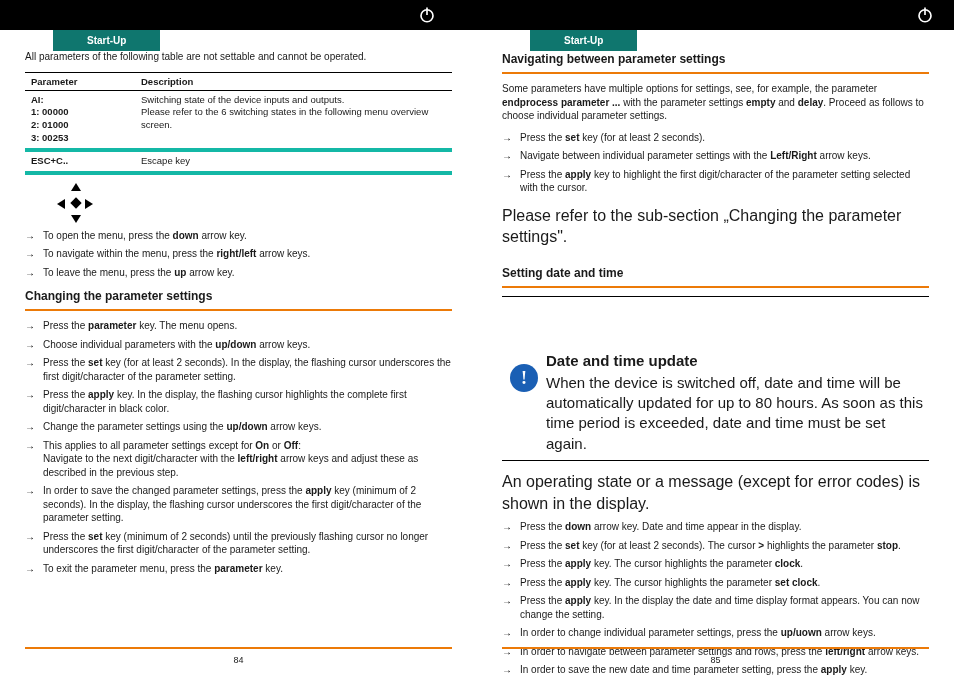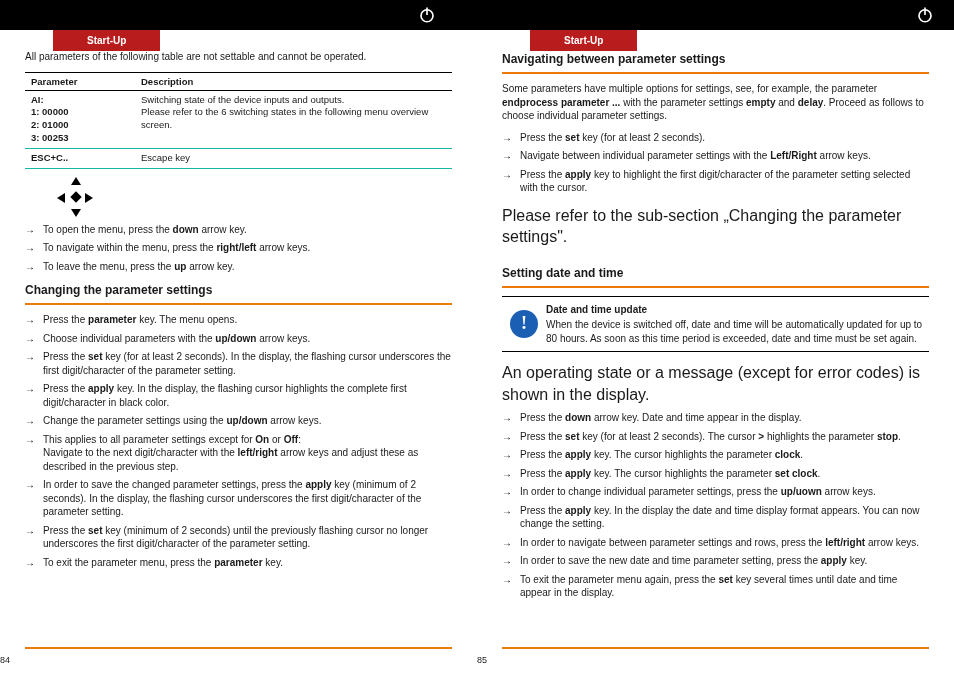--- a/index.html
+++ b/index.html
@@ -35,21 +35,21 @@
   }
   .page {
     width: 477px;
     padding: 0 25px 0 25px;
     position: relative;
   }
   .section-tab {
     position: absolute;
     top: 0;
     left: 53px;
-    background: #b91c1c;
+    background: #0f766e;
     color: #fff;
     font-weight: bold;
     font-size: 10px;
     padding: 5px 34px;
   }
   .page-content {
     padding-top: 14px;
   }
   p.intro {
     margin: 6px 0 8px 0;
@@ -65,21 +65,21 @@
   table.params th {
     text-align: left;
     font-weight: bold;
     padding: 3px 6px;
     border-top: 1px solid #000;
     border-bottom: 1px solid #000;
   }
   table.params td {
     padding: 3px 6px;
     vertical-align: top;
-    border-bottom: 1px solid #14b8a6;
+    border-bottom: 4px solid #14b8a6;
     line-height: 1.35;
   }
   table.params td.paramname { font-weight: bold; width: 110px; }
   .nav-arrows {
     width: 40px;
     height: 40px;
     margin: 4px 0 4px 30px;
     position: relative;
   }
   .nav-arrows .tri {
@@ -130,39 +130,41 @@
     background: #ec7a08;
     position: absolute;
     bottom: 28px;
     left: 25px;
     right: 25px;
   }
   .page-number {
     position: absolute;
     bottom: 12px;
     left: 0; right: 0;
+    text-align: center;
     font-size: 9px;
   }
   .note-box {
     display: flex;
     border-top: 1px solid #000;
     border-bottom: 1px solid #000;
     padding: 6px 0;
     margin: 4px 0 10px 0;
   }
   .note-box .icon-col {
     width: 44px;
     display: flex;
     align-items: center;
     justify-content: center;
   }
   .note-box .text-col {
     flex: 1;
-    font-size: 10px;
+    font-size: 15px;
     line-height: 1.35;
+    margin-top: 48px;
   }
   .note-box .note-title {
     font-weight: bold;
     margin-bottom: 2px;
   }
   .alert-icon {
     width: 28px; height: 28px;
     border-radius: 50%;
     background: #1a5fb4;
     display: flex;
@@ -282,22 +284,22 @@
         </div>
       </div>
 
       <p class="sub-note">An operating state or a message (except for error codes) is shown in the display.</p>
 
       <ul class="arrow-list" id="date-list">
           <li>Press the <b>down</b> arrow key. Date and time appear in the display.</li>
           <li>Press the <b>set</b> key (for at least 2 seconds). The cursor <b>&gt;</b> highlights the parameter <b>stop</b>.</li>
           <li>Press the <b>apply</b> key. The cursor highlights the parameter <b>clock</b>.</li>
           <li>Press the <b>apply</b> key. The cursor highlights the parameter <b>set clock</b>.</li>
+          <li>Press the <b>apply</b> key. In the display the date and time display format appears. You can now change the setting.</li>
           <li>In order to change individual parameter settings, press the <b>up/uown</b> arrow keys.</li>
-          <li>Press the <b>apply</b> key. In the display the date and time display format appears. You can now change the setting.</li>
           <li>In order to navigate between parameter settings and rows, press the <b>left/right</b> arrow keys.</li>
           <li>In order to save the new date and time parameter setting, press the <b>apply</b> key.</li>
           <li>To exit the parameter menu again, press the <b>set</b> key several times until date and time appear in the display.</li>
         </ul>
     </div>
 
     <div class="footer-rule"></div>
     <div class="page-number">85</div>
   </div>
 </div>

